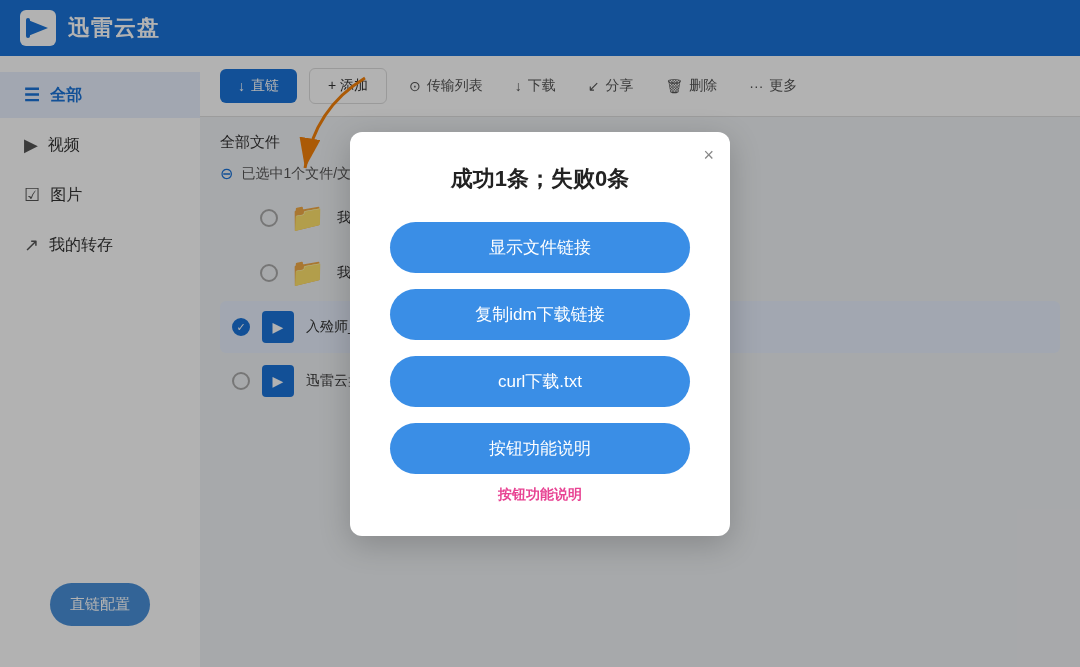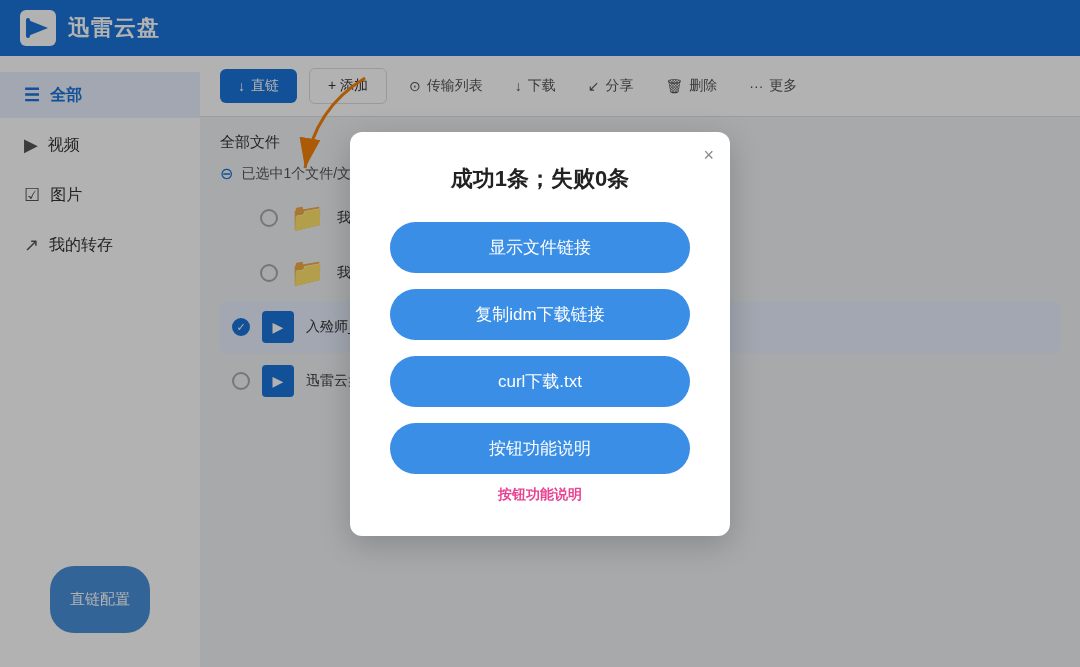--- a/index.html
+++ b/index.html
@@ -67,28 +67,28 @@
       font-size: 18px;
       color: #555;
     }
     .sidebar-item.active .sidebar-icon {
       color: #1a73d8;
     }
 
     
     .config-btn {
       position: absolute;
-      bottom: 34px;
+      bottom: 41px;
       left: 50%;
       transform: translateX(-50%);
       background: #4a90d9;
       color: white;
       border: none;
       border-radius: 24px;
-      padding: 24px 20px;
+      padding: 12px 20px;
       font-size: 15px;
       cursor: pointer;
       white-space: nowrap;
     }
 
     
     .content-area {
       flex: 1;
       background: #f0f2f5;
       display: flex;

